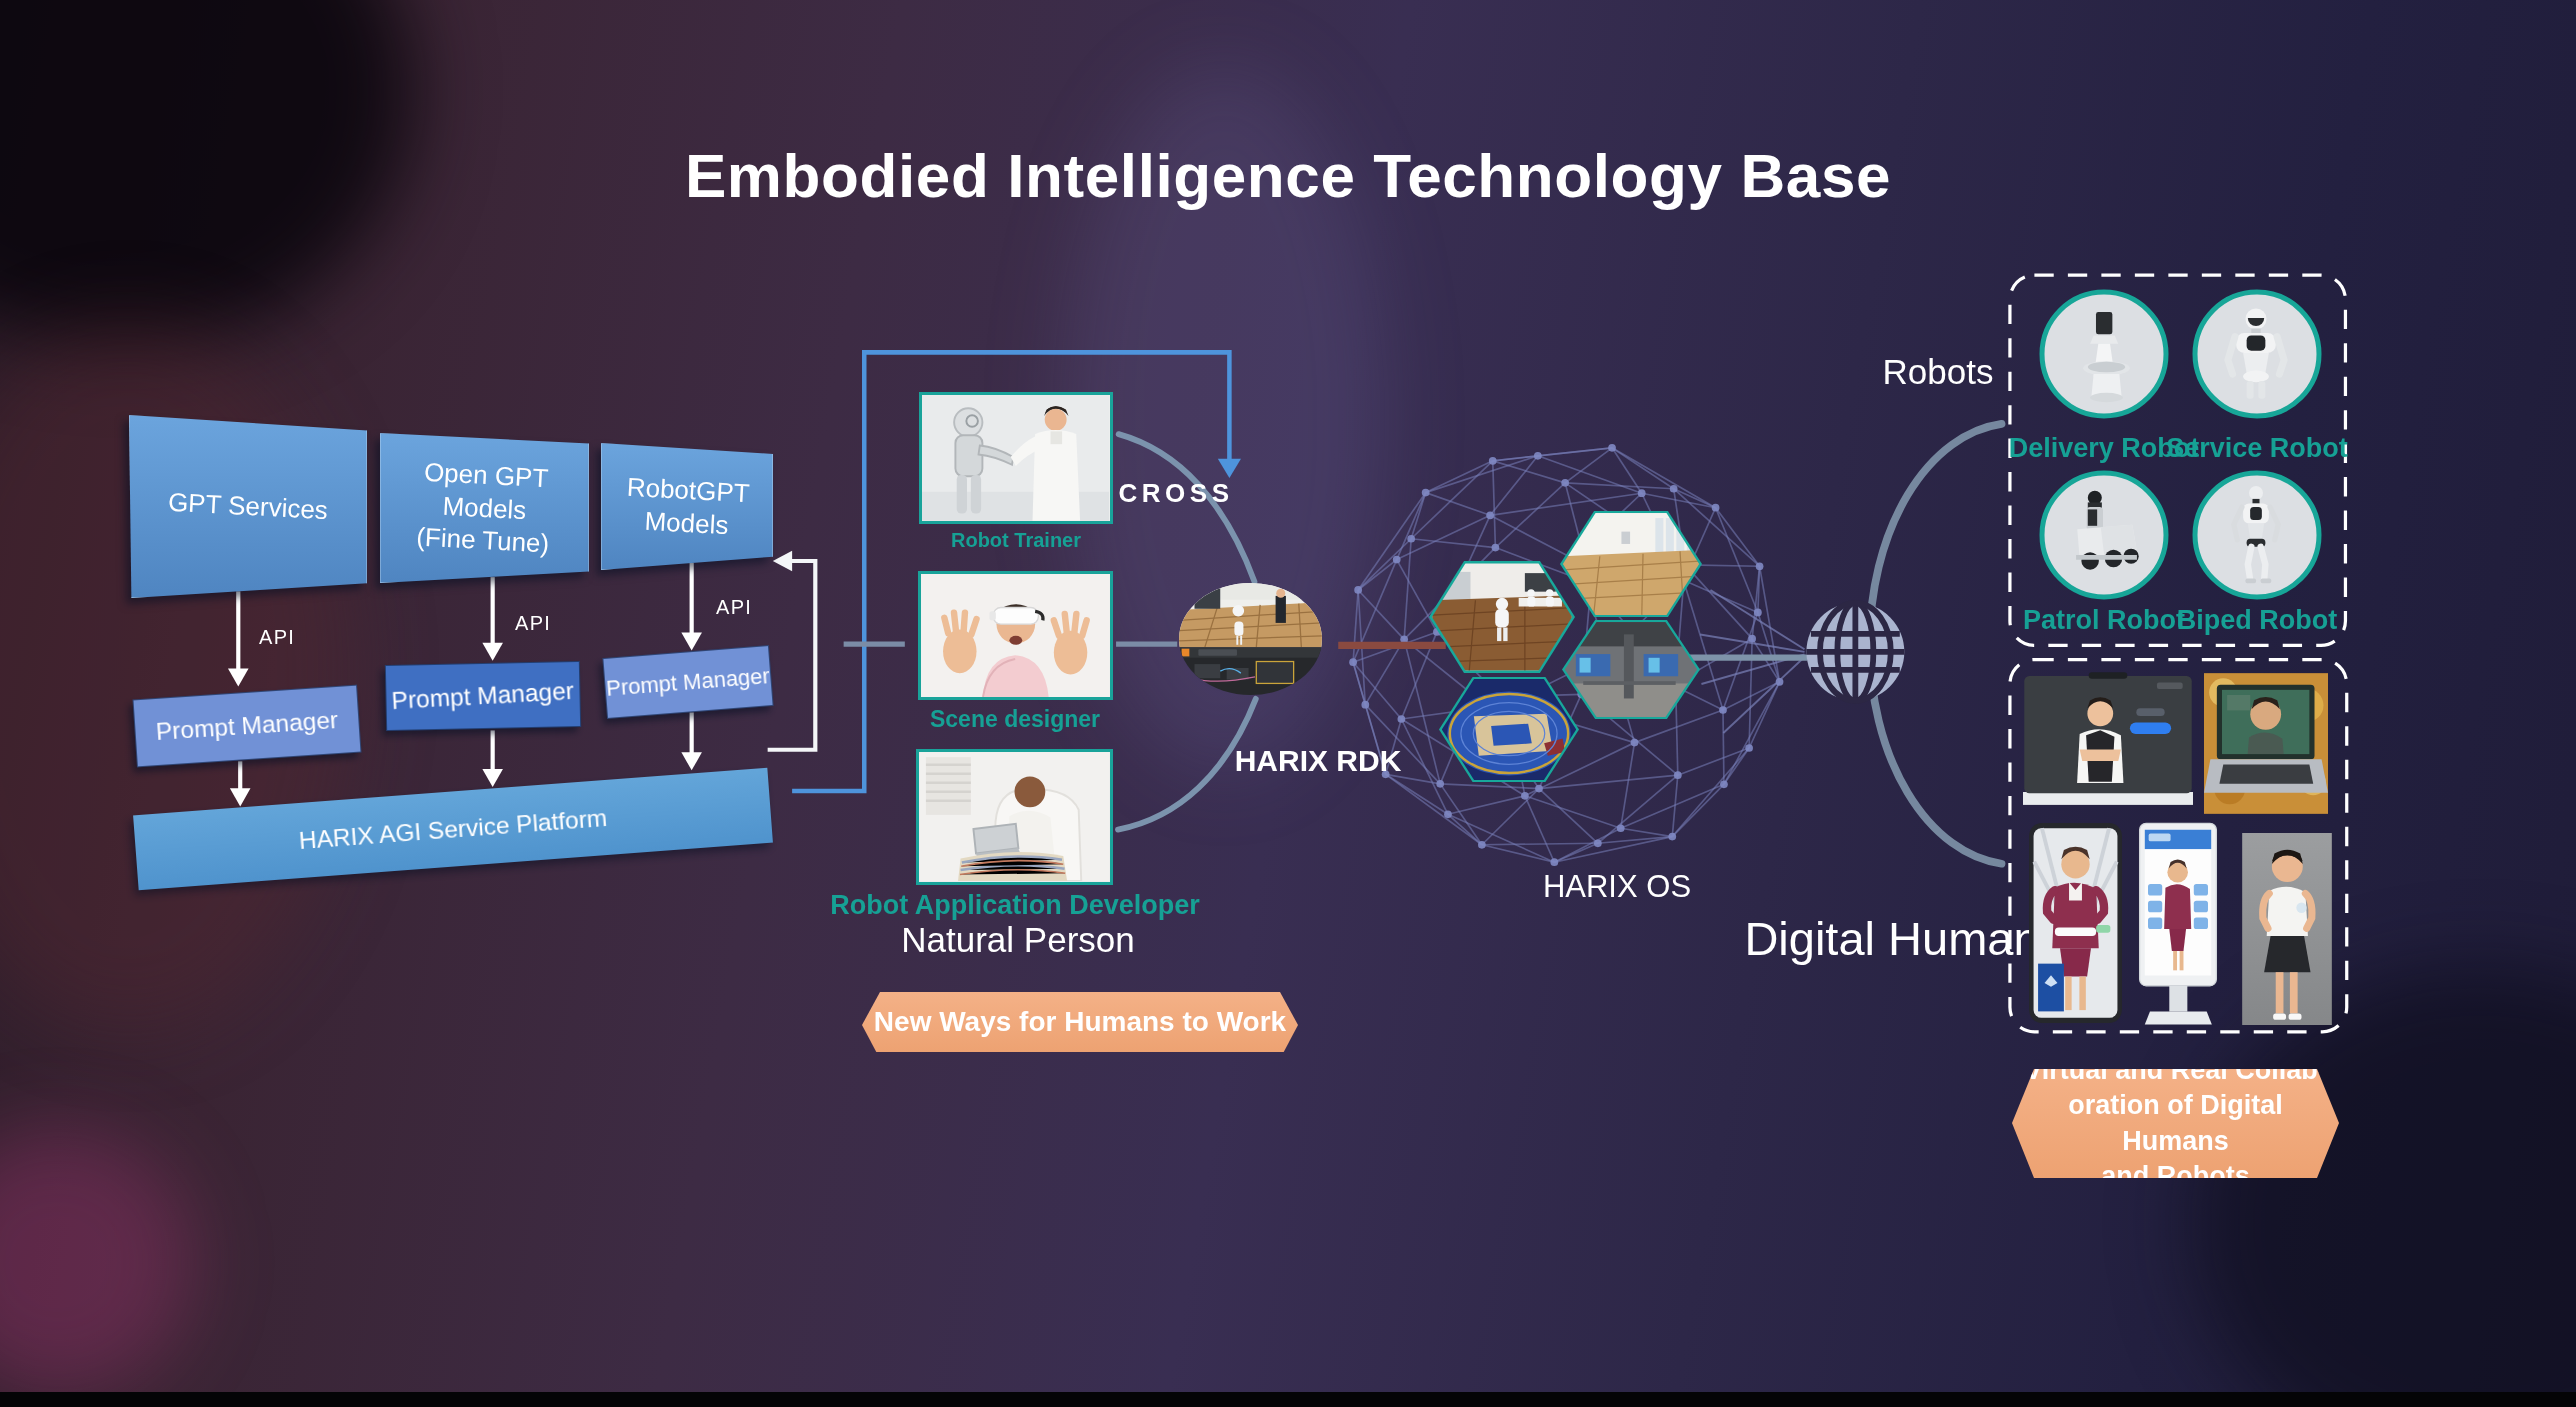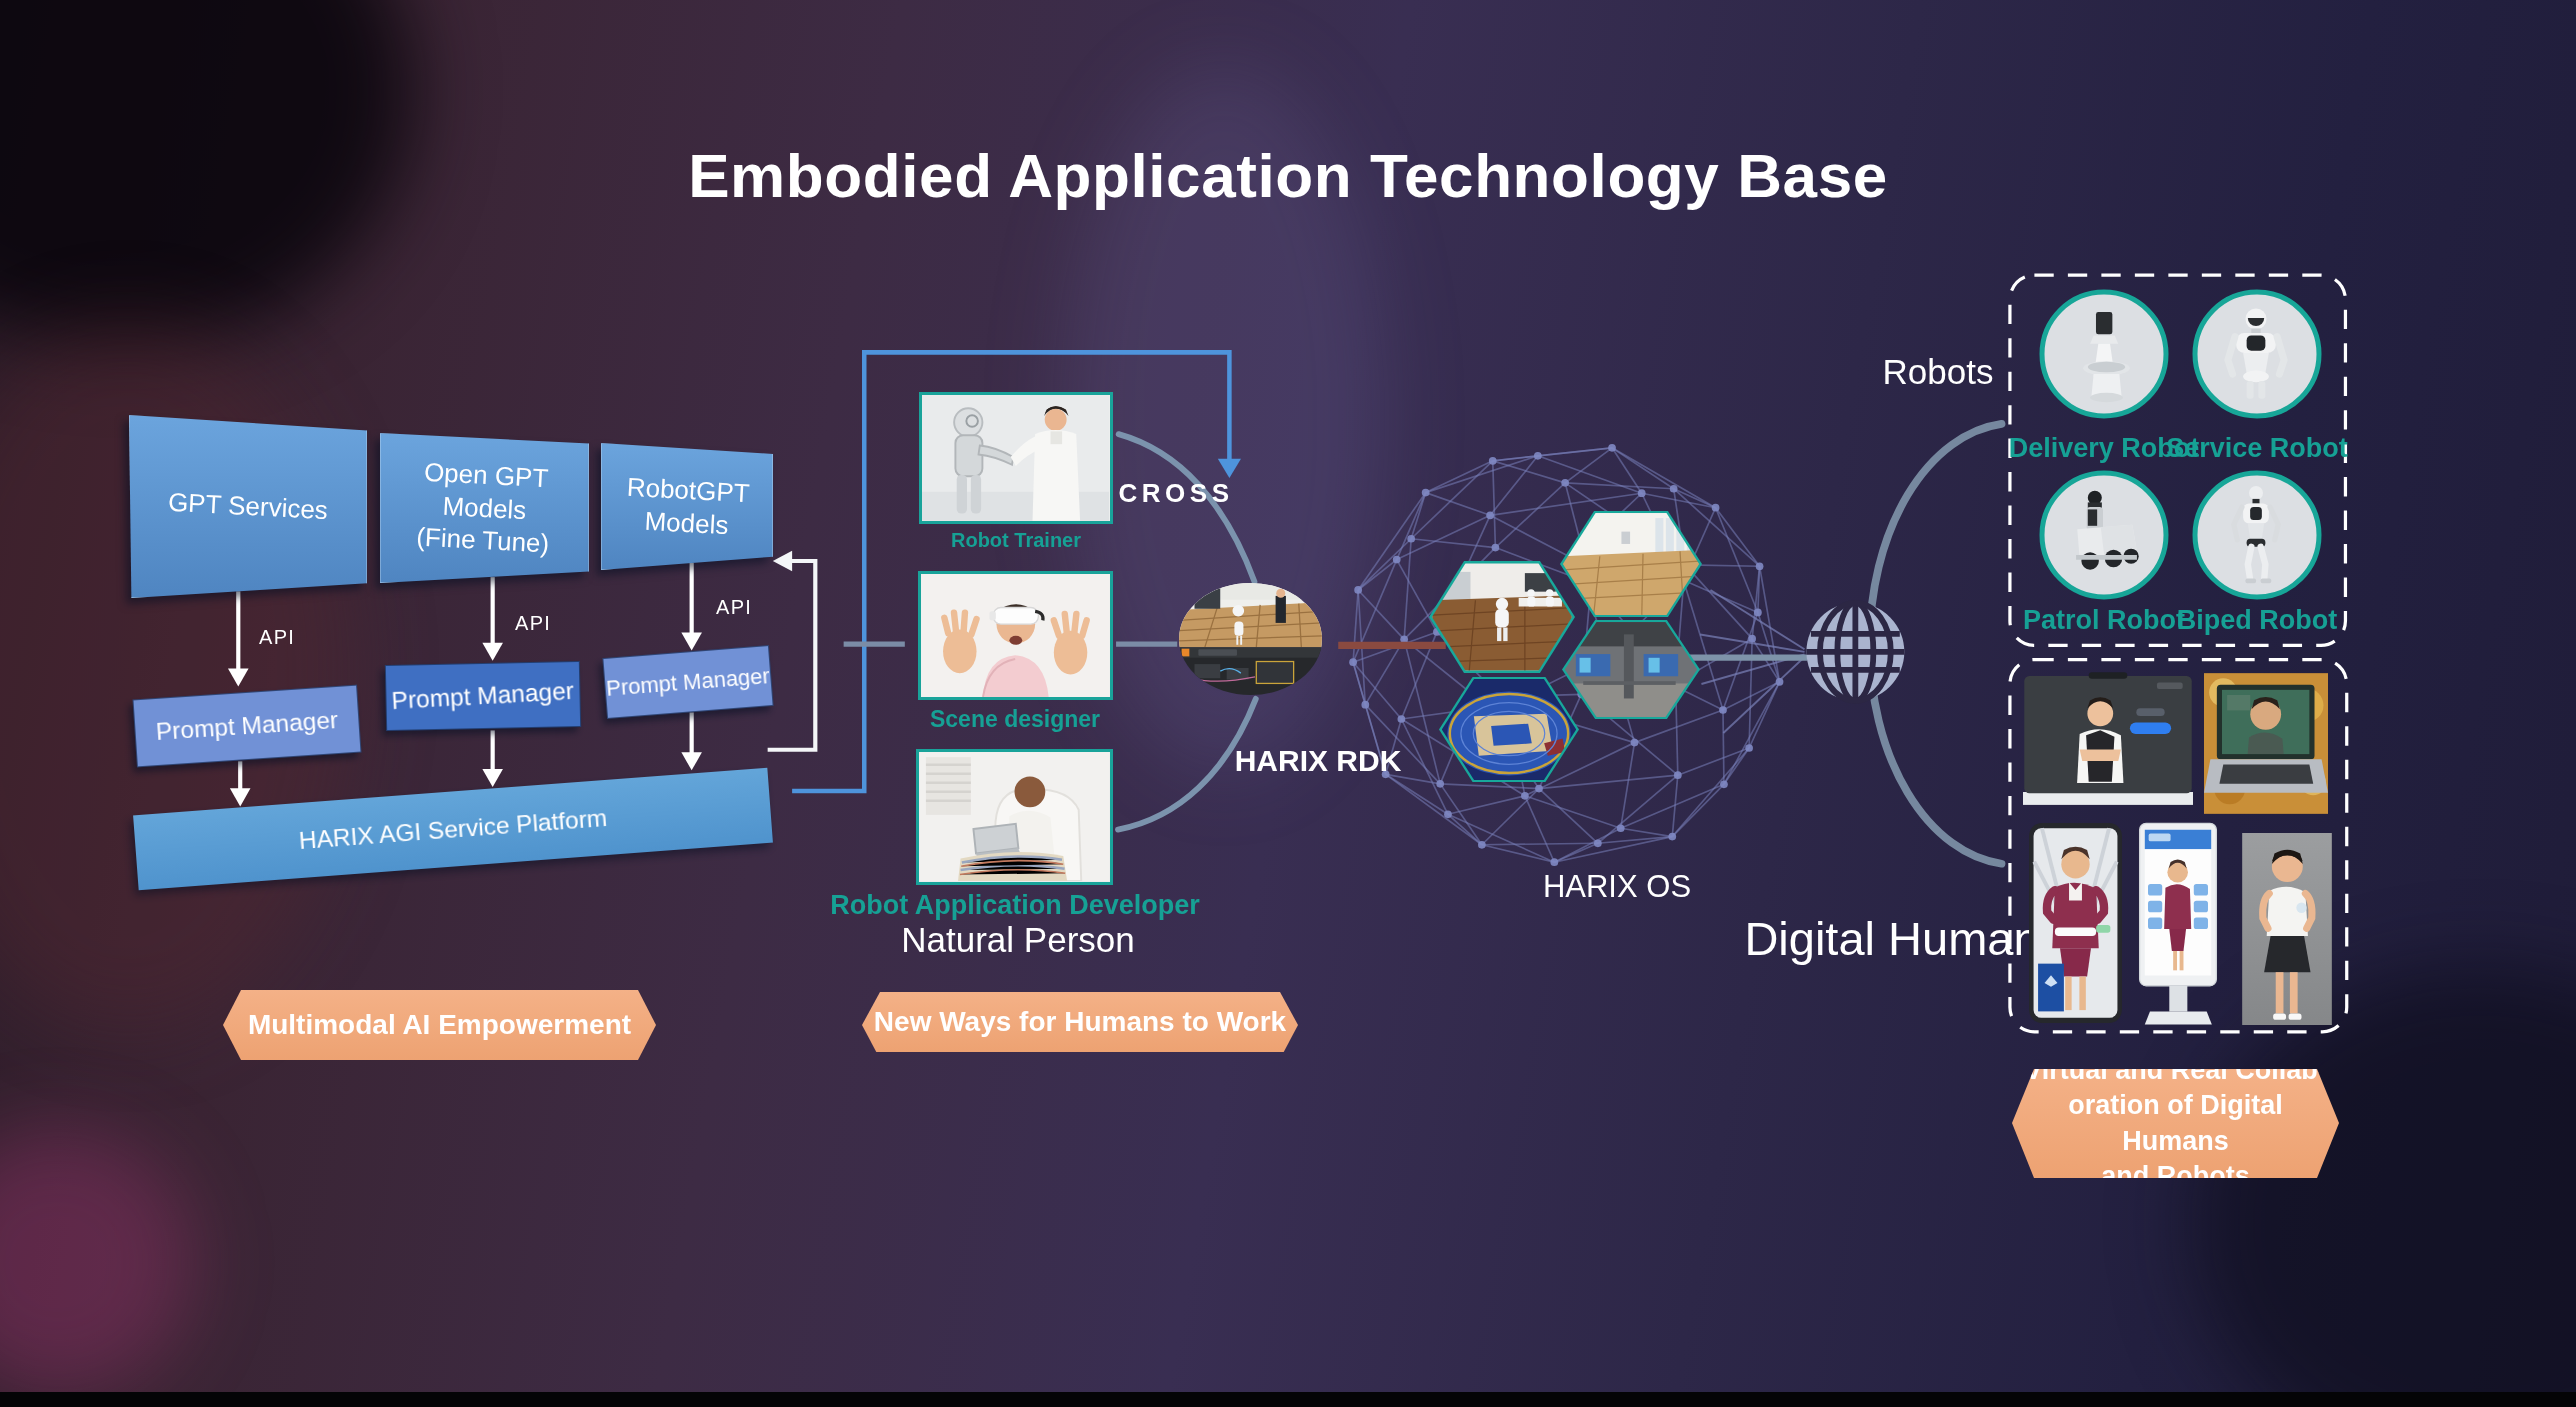--- a/index.html
+++ b/index.html
@@ -272,21 +272,21 @@
         <line x1="2881" y1="936" x2="2881" y2="1088"></line>
         <ellipse cx="2881" cy="1012" rx="28" ry="76"></ellipse>
         <ellipse cx="2881" cy="1012" rx="55" ry="76"></ellipse>
       </g>
     </g>
 
     <rect x="3121" y="427" width="521" height="575" rx="38" fill="none" stroke="#fff" stroke-width="5" stroke-dasharray="30 22"></rect>
     <rect x="3121" y="1024" width="523" height="578" rx="38" fill="none" stroke="#fff" stroke-width="5" stroke-dasharray="30 22"></rect>
   </svg>
 
-  <div class="abs ctr title" style="left:1288px;top:175px;">Embodied Application Technology Base</div>
+  <div class="abs ctr title" style="left:1288px;top:175px;">Embodied Intelligence Technology Base</div>
 
   <div class="abs gptbox-wrap" style="left:129px;top:415px;width:238px;height:183px;">
     <div class="gptbox" style="clip-path:polygon(0 0,100% 8.5%,100% 92%,1% 100%);">
         <span style="transform:rotate(3deg);">GPT Services</span>
       </div>
   </div>
   <div class="abs gptbox-wrap" style="left:380px;top:433px;width:209px;height:150px;">
     <div class="gptbox" style="clip-path:polygon(0 0,100% 7%,100% 92.3%,0 100%);">
         <span style="transform:rotate(3deg);">Open GPT
 Models
@@ -311,23 +311,20 @@
       <span style="transform:rotate(-2deg);">Prompt Manager</span>
     </div>
   <div class="abs ctr pmbox" style="left:688px;top:682px;width:167px;height:61px;background:#7191d6;transform:translate(-50%,-50%) rotate(-4.5deg);font-size:22px;">
       <span>Prompt Manager</span>
     </div>
 
   <div class="abs ctr" style="left:453px;top:829px;width:636px;height:75px;transform:translate(-50%,-50%) rotate(-4.3deg);background:linear-gradient(180deg,#63a5d9,#4f93cd);display:flex;align-items:center;justify-content:center;filter:drop-shadow(-3.9px 5.8px 4.5px rgba(6,14,34,.5));">
     <span style="color:#fff;font-size:24.5px;">HARIX AGI Service Platform</span>
   </div>
 
-  <div class="abs banner" style="left:223px;top:990px;width:433px;height:70px;font-size:28px;clip-path:polygon(18px 0,415px 0,433px 35px,415px 70px,18px 70px,0 35px);">
-    <span>Multimodal AI Empowerment</span>
-  </div>
   <div class="abs banner" style="left:862px;top:992px;width:436px;height:60px;font-size:28px;clip-path:polygon(18px 0,418px 0,436px 33px,418px 67px,18px 67px,0 33px);">
     <span>New Ways for Humans to Work</span>
   </div>
 
   <div class="abs photo" style="left:919px;top:392px;width:194px;height:132px;">
     <svg width="187" height="126" viewBox="0 0 291 195">
       <rect width="291" height="195" fill="#e9ebec"></rect>
       <rect x="0" y="150" width="291" height="45" fill="#dfe2e4"></rect>
 
       <circle cx="72" cy="42" r="22" fill="#dcdfe1" stroke="#b9bdc0" stroke-width="3"></circle>

